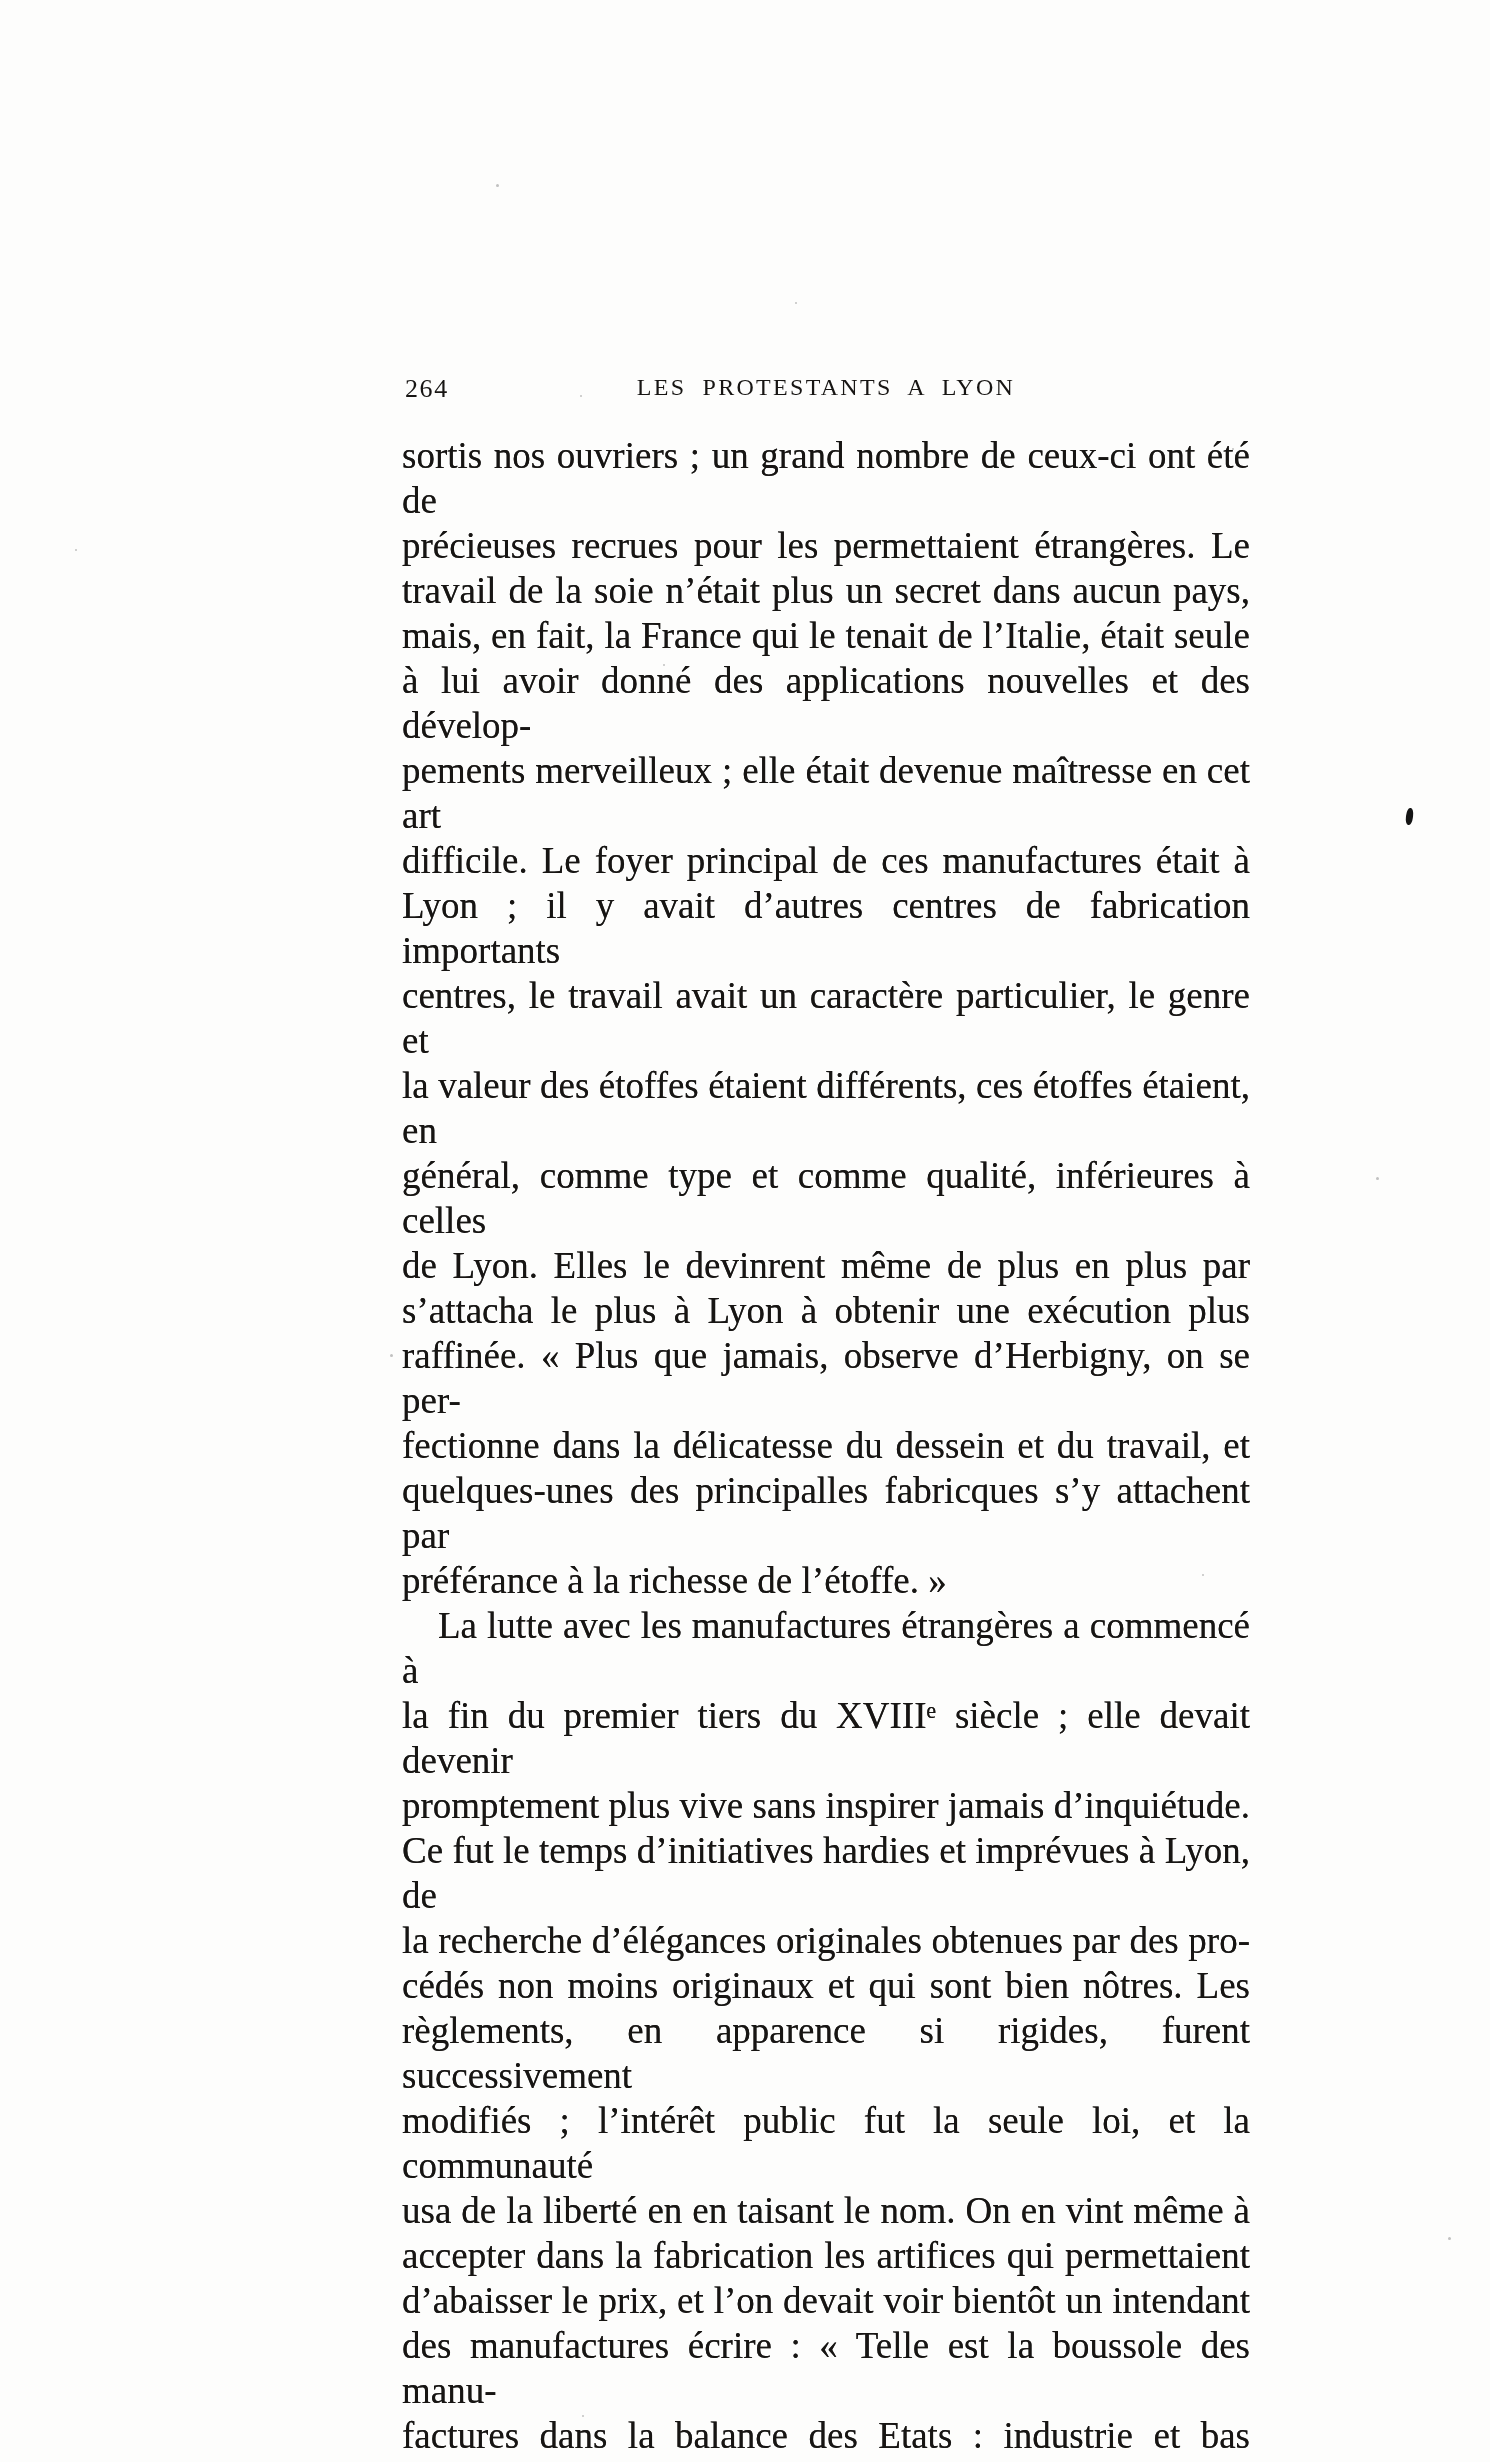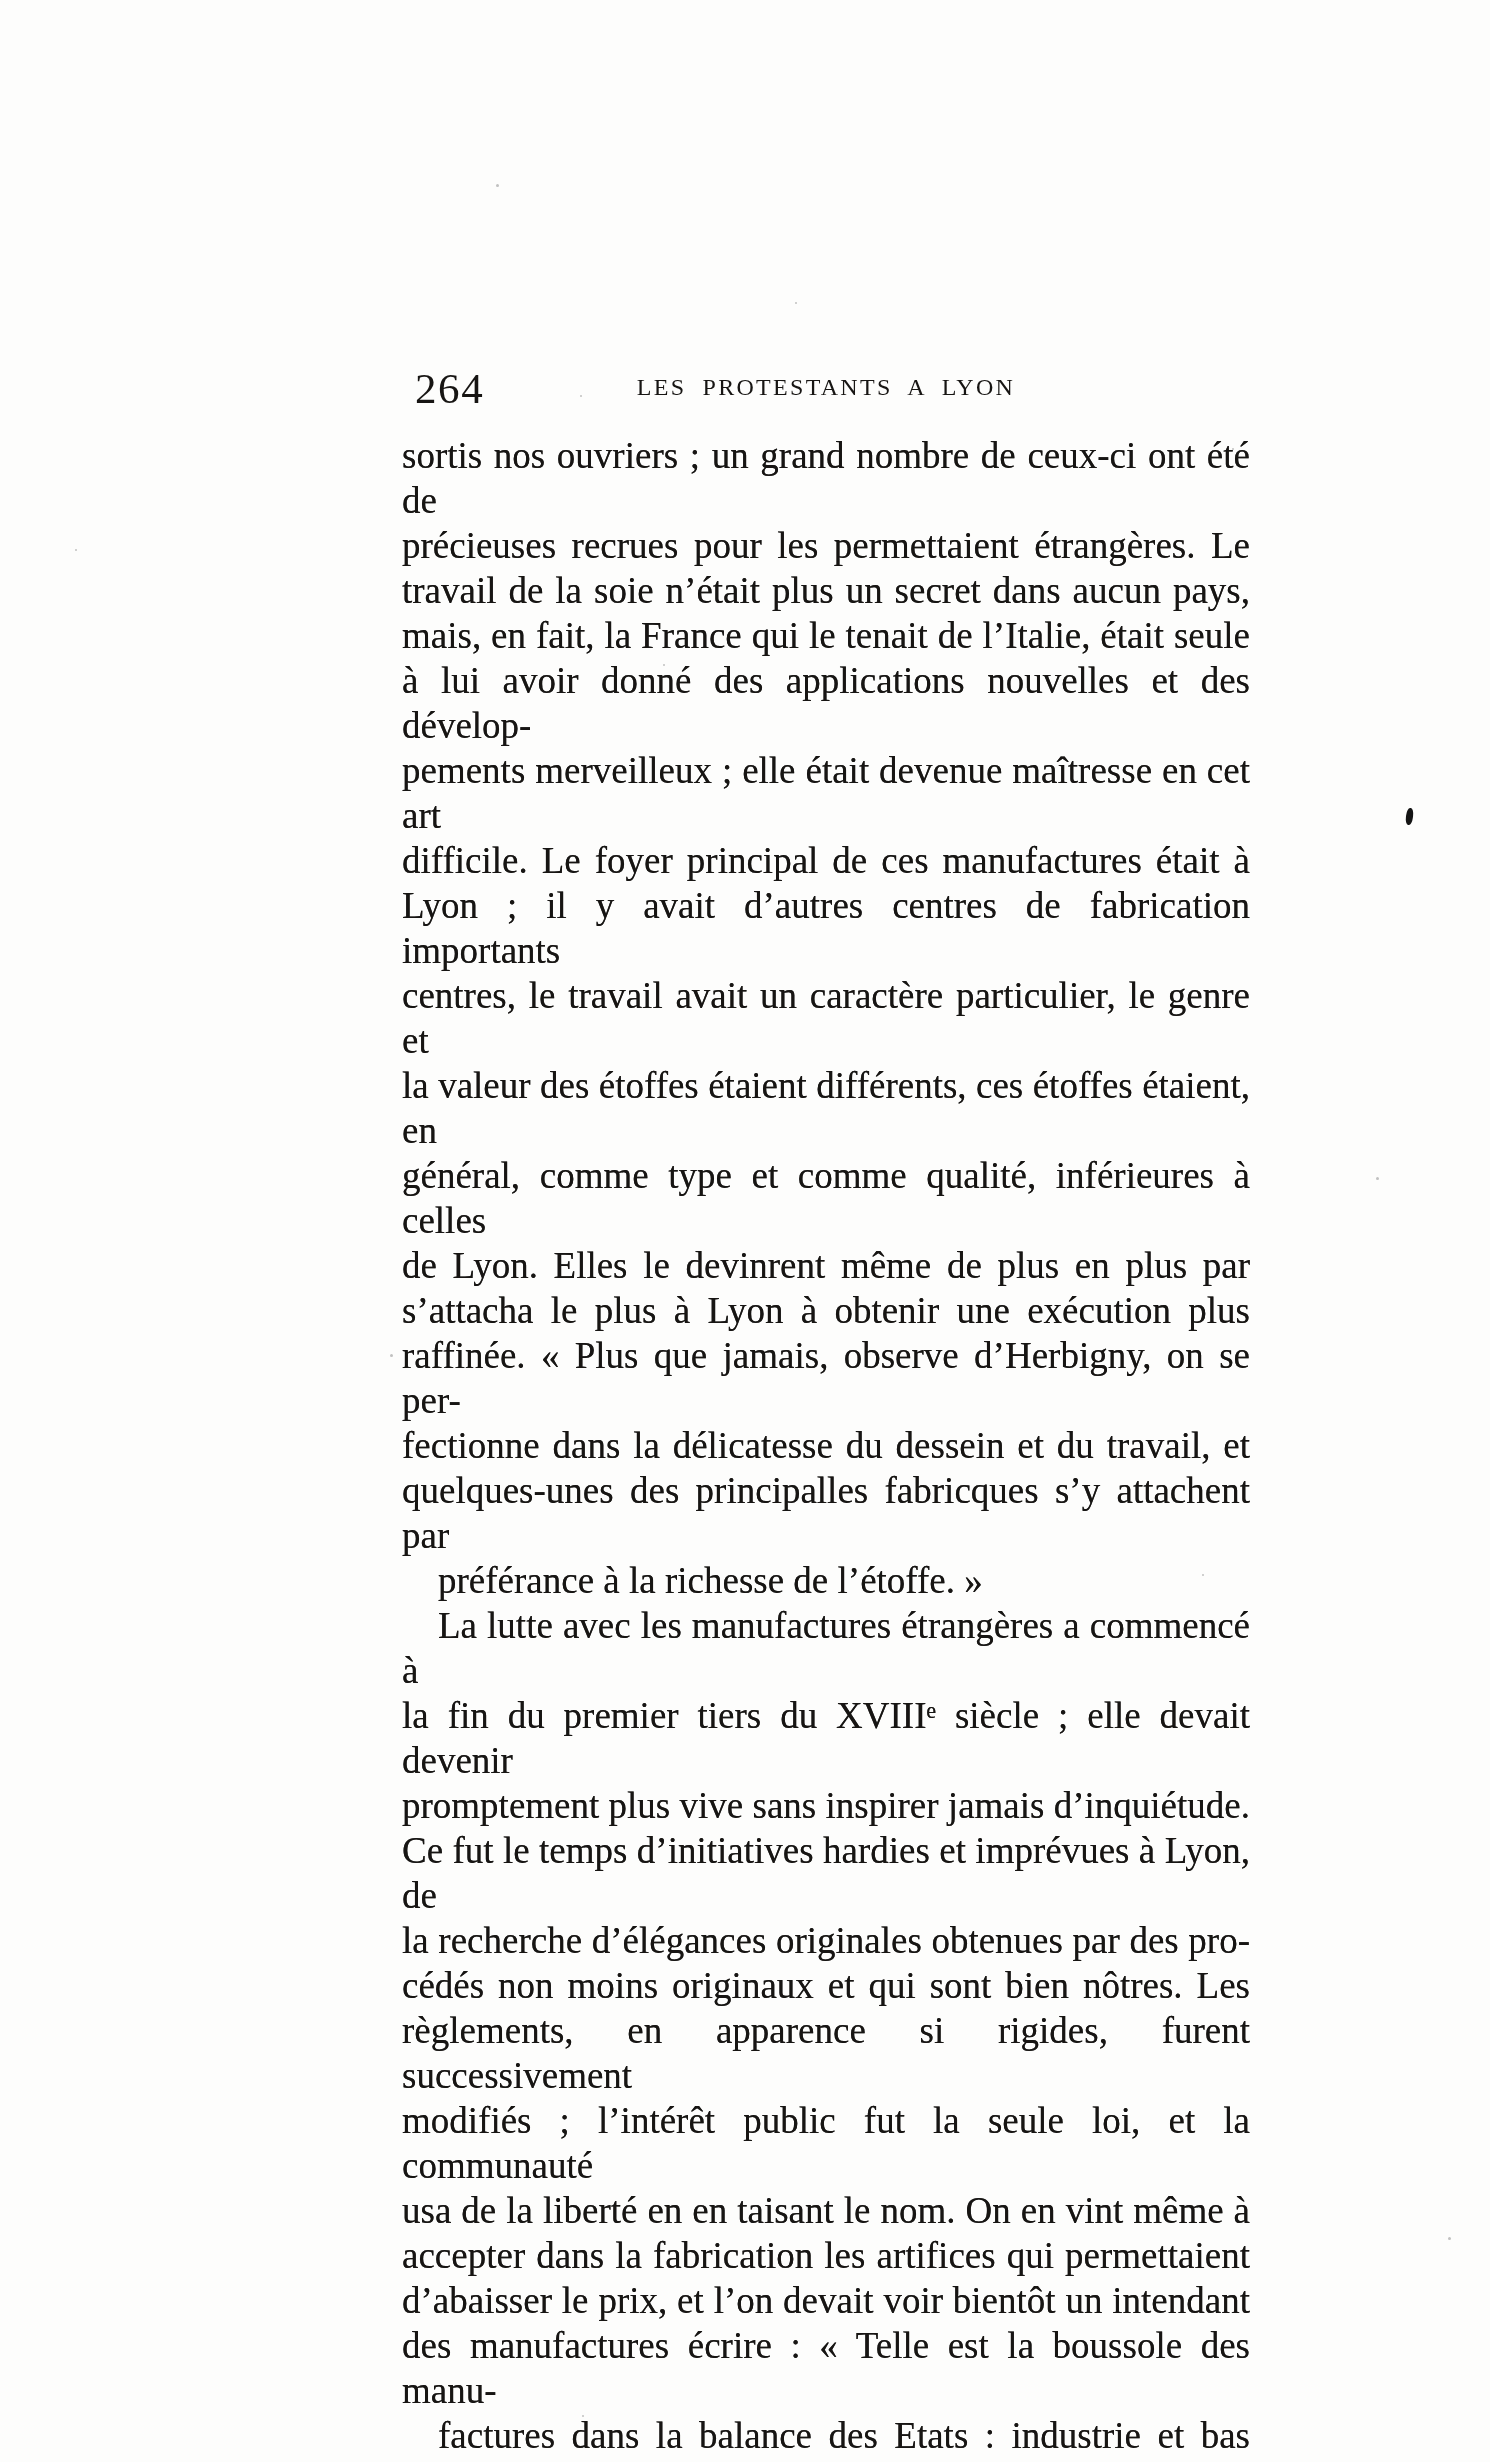--- a/index.html
+++ b/index.html
@@ -10,41 +10,41 @@
     font-family:"Liberation Serif", serif;
     color:#171513;
     overflow:hidden;
   }
   .text-block {
     position:absolute;
     left:402px; top:372px; width:848px;
   }
   .header-row { position:relative; height:47px; }
   .page-number {
-    position:absolute; left:13px; top:0;
-    font-size:43px; line-height:34px;
+    position:absolute; left:3px; top:0;
+    font-size:26px; line-height:34px;
     letter-spacing:1.6px;
   }
   .running-title {
     position:absolute; left:0; right:0; top:3.1px;
     text-align:center;
     font-size:24px; line-height:24px;
     letter-spacing:2.3px; word-spacing:7.8px;
   }
   .body-text {
     position:absolute; left:0; top:61px; width:848px;
     font-size:37px;
     line-height:45px;
     text-shadow:0 0 0.5px rgba(10,10,10,.75);
   }
   .line {
     text-align:justify;
     text-align-last:justify;
   }
-  .line.para-end { text-align-last:left;margin-left:36px; }
+  .line.para-end { text-align-last:left; }
   .para-indent .line:first-child { text-indent:36px; }
   .ink-speck {
     position:absolute;
     background:#141414;
     border-radius:45%;
     transform:rotate(7deg);
   }
   .speck {
     position:absolute;
     background:#8f8f8f;

